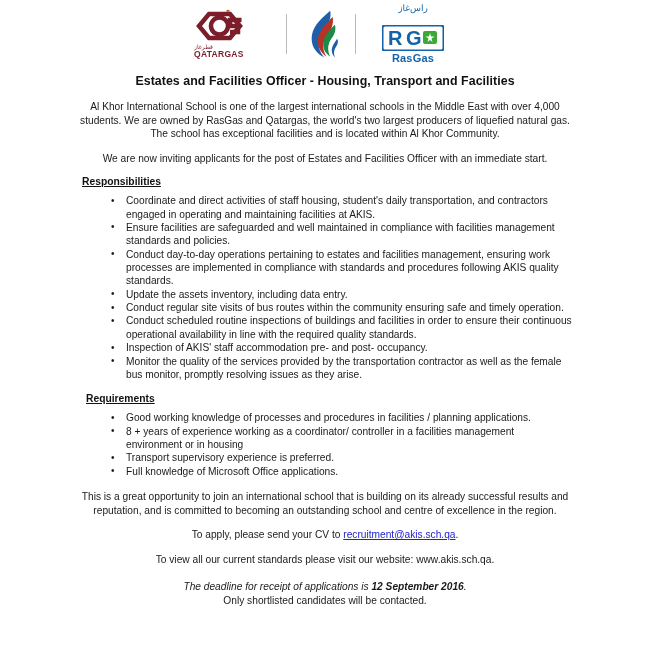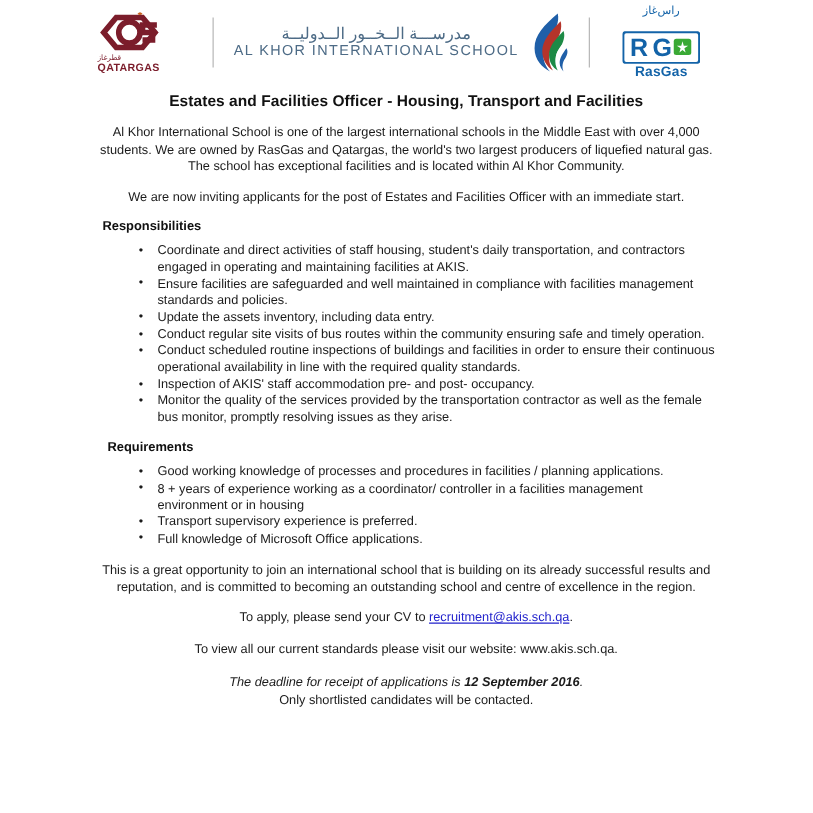--- a/index.html
+++ b/index.html
@@ -151,20 +151,21 @@
     margin: 0 0 11px 0;
     color: #1a1a1a;
     text-align: center;
   }
 
   h2.section {
     font-size: 10.3px;
     font-weight: bold;
     margin: 0 0 7px 4px;
     color: #111111;
+    text-decoration: underline;
   }
   h2.section.req {
     margin-top: 3px;
     margin-left: 8px;
   }
 
   ul.bullets {
     list-style: none;
     margin: 0 0 12px 0;
     padding: 0;
@@ -233,24 +234,20 @@
           <path d="M64 4 q4 -5 8 0 q-4 4 -8 0 z" fill="#c8601f"></path>
         </svg>
         <div class="qg-ar">قطرغاز</div>
         <div class="qg-name">QATARGAS</div>
       </div>
     </div>
 
     <div class="divider"></div>
 
     <div class="logo-cell">
-      <div class="akis-word">
-        <div class="akis-ar">مدرســـة الــخــور الــدوليــة</div>
-        <div class="akis-en">AL KHOR INTERNATIONAL SCHOOL</div>
-      </div>
       <svg class="akis-flame" viewBox="0 0 44 64">
         <path d="M30 2 C16 14 6 24 6 38 C6 50 14 58 22 62 C12 50 14 38 22 28 C28 20 32 10 30 2 Z" fill="#1f5fa8"></path>
         <path d="M33 10 C22 21 14 30 14 41 C14 50 19 57 25 61 C19 51 20 41 27 33 C32 26 35 17 33 10 Z" fill="#b5342a"></path>
         <path d="M36 20 C27 29 21 36 21 45 C21 53 25 58 30 61 C26 53 27 45 32 38 C36 32 38 25 36 20 Z" fill="#1d8a46"></path>
         <path d="M38 30 C32 37 28 42 28 49 C28 55 31 59 34 61 C31 55 32 49 36 44 C39 40 40 34 38 30 Z" fill="#ffffff"></path>
         <path d="M39 38 C35 44 32 48 32 53 C32 57 34 60 36 62 C34 57 35 52 38 48 C40 45 41 41 39 38 Z" fill="#1f5fa8"></path>
       </svg>
     </div>
 
     <div class="divider"></div>
@@ -277,20 +274,21 @@
 
     <p class="para">Al Khor International School is one of the largest international schools in the Middle East with over 4,000 students.  We are owned by RasGas and Qatargas, the world's two largest producers of liquefied natural gas.  The school has exceptional facilities and is located within Al Khor Community.</p>
 
     <p class="para">We are now inviting applicants for the post of Estates and Facilities Officer with an immediate start.</p>
 
     <h2 class="section">Responsibilities</h2>
 
     <ul class="bullets">
       <li>Coordinate and direct activities of staff housing, student's daily transportation, and contractors engaged in operating and maintaining facilities at AKIS.</li>
       <li>Ensure facilities are safeguarded and well maintained in compliance with facilities management standards and policies.</li>
+      <li>Conduct day-to-day operations pertaining to estates and facilities management, ensuring work processes are implemented in compliance with standards and procedures following AKIS quality standards.</li>
       <li>Update the assets inventory, including data entry.</li>
       <li>Conduct regular site visits of bus routes within the community ensuring safe and timely operation.</li>
       <li>Conduct scheduled routine inspections of buildings and facilities in order to ensure their continuous operational availability in line with the required quality standards.</li>
       <li>Inspection of AKIS' staff accommodation pre- and post- occupancy.</li>
       <li>Monitor the quality of the services provided by the transportation contractor as well as the female bus monitor, promptly resolving issues as they arise.</li>
     </ul>
 
     <h2 class="section req">Requirements</h2>
 
     <ul class="bullets">

